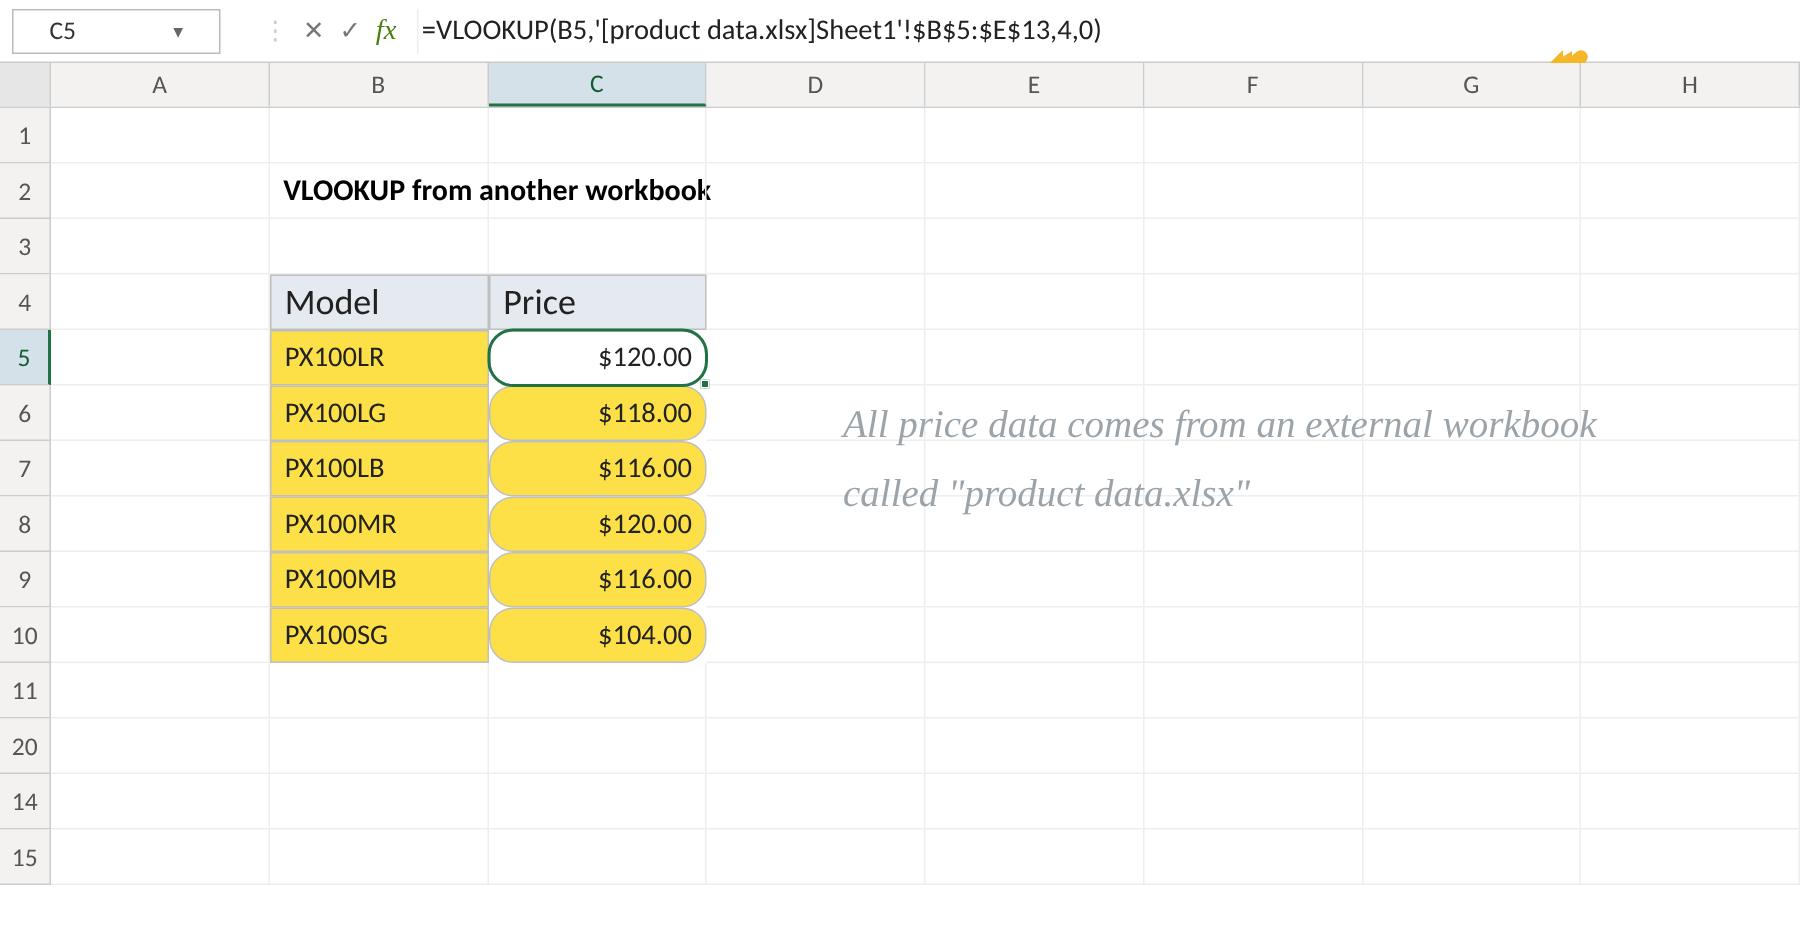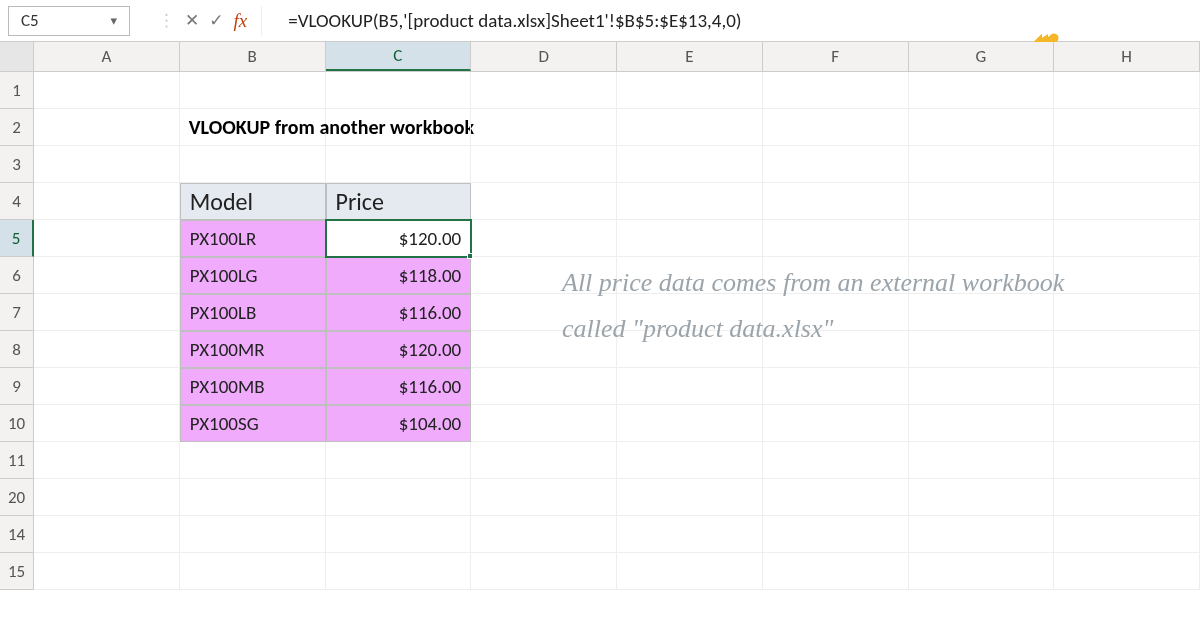--- a/index.html
+++ b/index.html
@@ -1,36 +1,36 @@
 <!DOCTYPE html>
 <html><head>
   <meta charset="utf-8">
   <style>
     * { margin: 0; padding: 0; box-sizing: border-box; }
     body { font-family: Calibri, 'Segoe UI', sans-serif; background: #fff; overflow: hidden; width: 1200px; height: 630px; position: relative; }
     .formula-bar { display: flex; align-items: center; height: 42px; border-bottom: 1px solid #ccc; background: #fff; padding: 0 8px; }
-    .name-box { width: 122px; height: 30px; border: 1px solid #bbb; background: #fff; display: flex; align-items: center; justify-content: space-between; padding: 0 12px; font-size: 17px; color: #333; }
+    .name-box { width: 139px; height: 30px; border: 1px solid #bbb; background: #fff; display: flex; align-items: center; justify-content: space-between; padding: 0 24px; font-size: 17px; color: #333; }
     .chev { color: #666; font-size: 13px; }
     .fb-icons { display: flex; align-items: center; gap: 10px; margin: 0 14px 0 28px; color: #777; font-size: 17px; }
     .fb-icons .pipe { color: #ccc; }
-    .fx { font-style: italic; font-family: 'Times New Roman', serif; font-size: 19px; color: #c2410c; }
-    .formula-input { flex: 1; font-size: 19px; color: #222; padding-left: 26px; border-left: 1px solid #eee; height: 30px; display: flex; align-items: center; }
+    .fx { font-style: italic; font-family: 'Times New Roman', serif; font-size: 19px; color: #4d7c0f; }
+    .formula-input { flex: 1; font-size: 19px; color: #222; padding-left: 2px; border-left: 1px solid #eee; height: 30px; display: flex; align-items: center; }
     .grid { position: relative; }
     .col-headers { display: flex; height: 30px; background: #f3f2f1; border-bottom: 1px solid #ccc; }
     .corner { width: 34px; border-right: 1px solid #ccc; background: #e6e6e6; }
     .col-h { width: 145.75px; border-right: 1px solid #ccc; display: flex; align-items: center; justify-content: center; font-size: 17px; color: #555; background: #f3f2f1; }
     .col-h.sel { background: #d5e1e8; border-bottom: 2px solid #217346; color: #0f5d30; }
     .row { display: flex; height: 37px; }
     .row-h { width: 34px; background: #f3f2f1; border-right: 1px solid #ccc; border-bottom: 1px solid #ccc; display: flex; align-items: center; justify-content: center; font-size: 17px; color: #555; }
     .row-h.sel { background: #d5e1e8; border-right: 2px solid #217346; color: #0f5d30; }
     .cell { width: 145.75px; height: 37px; border-right: 1px solid #eee; border-bottom: 1px solid #eee; display: flex; align-items: center; padding: 0 9px; font-size: 19px; color: #222; position: relative; }
     .title { font-weight: bold; font-size: 20px; white-space: nowrap; color: #000; }
     .hdr-cell { background: #e5eaf0; border: 1px solid #bfbfbf; font-size: 24px; color: #222; }
-    .data-cell { border: 1px solid #bfbfbf; background: #f0abfc; }
-    .price { justify-content: flex-end; }
+    .data-cell { border: 1px solid #bfbfbf; background: #fde047; }
+    .price { justify-content: flex-end; border-radius: 16px; }
     .selected { outline: 2px solid #217346; outline-offset: -1px; background: #fff; z-index: 2; }
     .fill-handle { position: absolute; right: -3px; bottom: -3px; width: 6px; height: 6px; background: #217346; border: 1px solid #fff; }
     .annot { position: absolute; left: 525px; top: 260px; width: 520px; font-family: 'Segoe Script', 'Brush Script MT', cursive; font-style: italic; font-size: 26px; color: #9ba4aa; line-height: 1.75; margin-left: 37px; }
     .arrow { position: absolute; right: 112px; top: 30px; }
   </style>
 </head>
 <body>
 
 <div class="formula-bar">
   <div class="name-box">

